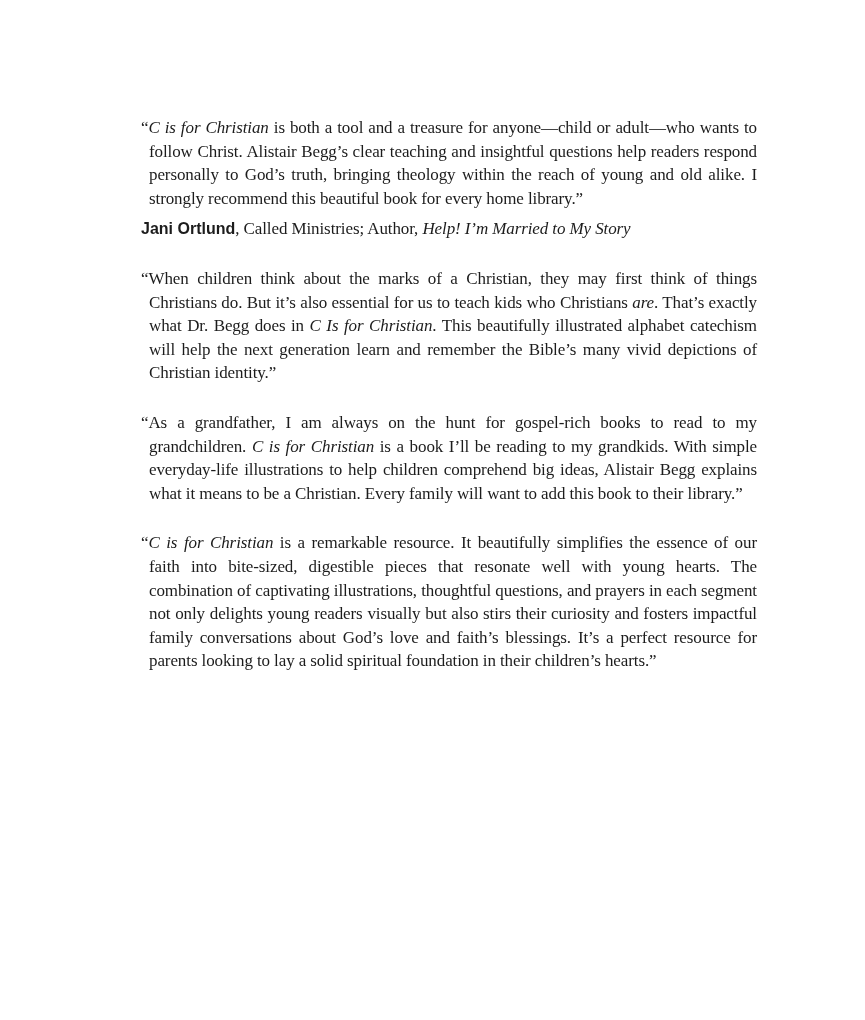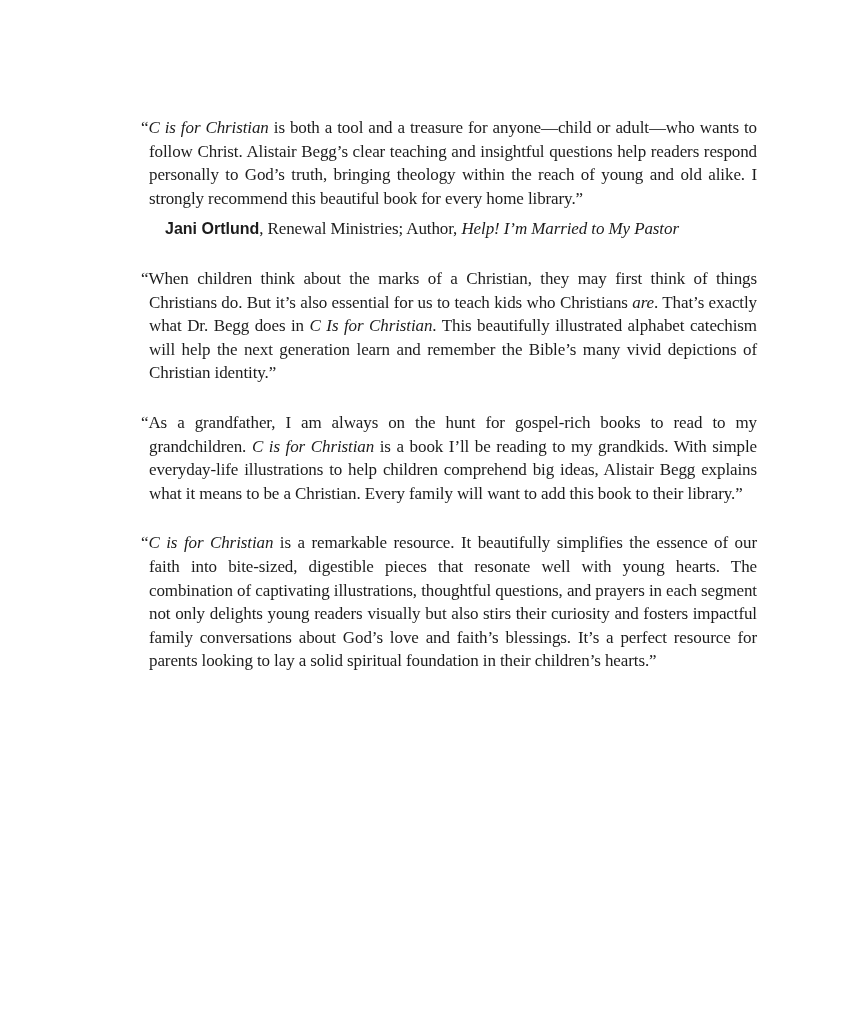--- a/index.html
+++ b/index.html
@@ -37,33 +37,32 @@
       font-size: 17px;
       line-height: 23.6px;
       margin: 7px 0 0 0;
       letter-spacing: -0.1px;
     }
     .name {
       font-family: "Liberation Sans", "DejaVu Sans", sans-serif;
       font-weight: bold;
       font-size: 16px;
       letter-spacing: 0;
-      margin-left: 24px;
     }
     em { font-style: italic; }
   </style>
 </head>
 <body>
 
 <div class="page">
 
   <div class="endorsement">
     <p class="quote"><span>“</span><em>C is for Christian</em><span> is both a tool and a treasure for anyone—child or adult—who wants to follow Christ. Alistair Begg’s clear teaching and insightful questions help readers respond personally to God’s truth, bringing theology within the reach of young and old alike. I strongly recommend this beautiful book for every home library.”</span></p>
     <p class="attribution">
-      <span class="name">Jani Ortlund</span><span><span>, Renewal Ministries; Author, </span><em>Help! I’m Married to My Pastor</em></span>
+      <span class="name">Jani Ortlund</span><span><span>, Called Ministries; Author, </span><em>Help! I’m Married to My Story</em></span>
     </p>
   </div>
 
   <div class="endorsement">
     <p class="quote"><span>“When children think about the marks of a Christian, they may first think of things Christians do. But it’s also essential for us to teach kids who Christians </span><em>are</em><span>. That’s exactly what Dr. Begg does in </span><em>C Is for Christian</em><span>. This beautifully illustrated alphabet catechism will help the next generation learn and remember the Bible’s many vivid depictions of Christian identity.”</span></p>
   </div>
 
   <div class="endorsement">
     <p class="quote"><span>“As a grandfather, I am always on the hunt for gospel-rich books to read to my grandchildren. </span><em>C is for Christian</em><span> is a book I’ll be reading to my grandkids. With simple everyday-life illustrations to help children comprehend big ideas, Alistair Begg explains what it means to be a Christian. Every family will want to add this book to their library.”</span></p>
   </div>

